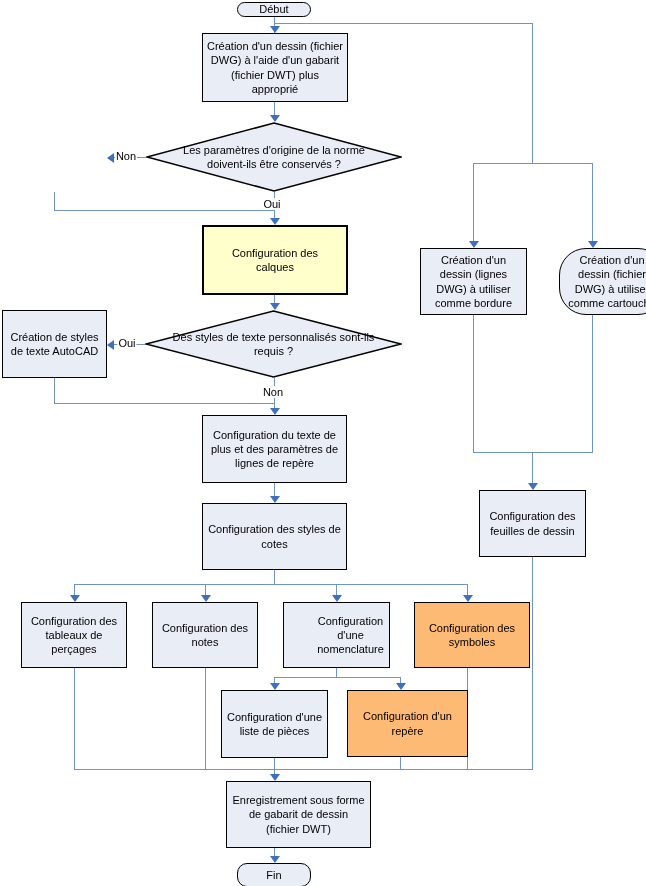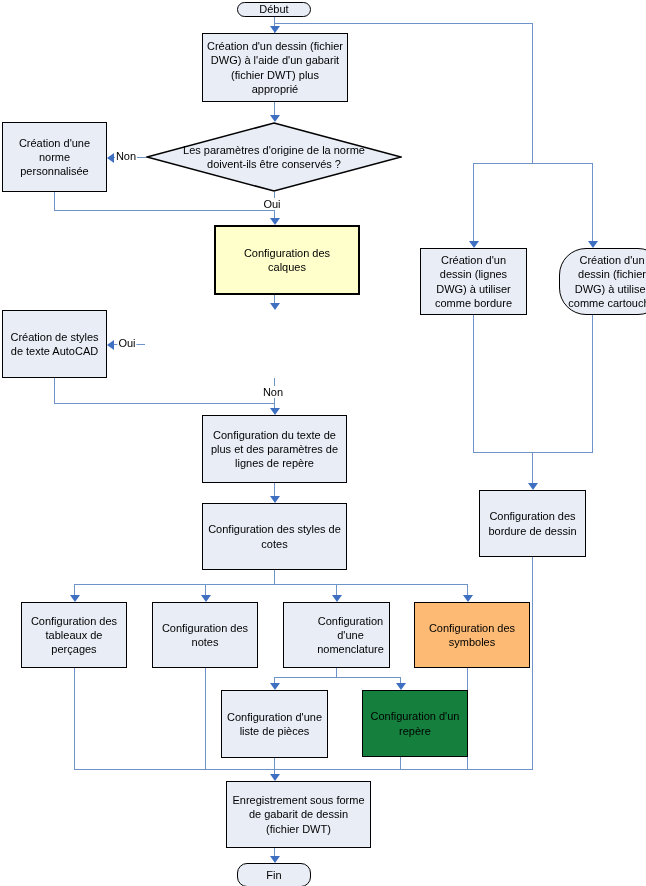--- a/index.html
+++ b/index.html
@@ -102,25 +102,28 @@
     </div>
     <div class="node node-rect" style="left: 202px; top: 33px; width: 146px; height: 69px; background: rgb(233, 237, 246);">
       <span>Création d'un dessin (fichier DWG) à l'aide d'un gabarit (fichier DWT) plus approprié</span>
     </div>
     <div class="node node-diamond" style="left: 146px; top: 122px; width: 256px; height: 70px;">
       <svg width="256" height="70">
         <polygon points="128,1 255,35 128,69 1,35" fill="#E9EDF6" stroke="#000000" stroke-width="1.5"></polygon>
       </svg>
       <div class="dlabel" style="width: 82%;">Les paramètres d'origine de la norme doivent-ils être conservés ?</div>
     </div>
-    <div class="node node-rect" style="left: 2px; top: 122px; width: 105px; height: 70px; background: rgb(233, 237, 246);">
-      <span>Création d'une norme personnalisée</span>
+    <div class="node node-highlight" style="left: 202px; top: 225px; width: 146px; height: 70px; background: rgb(255, 255, 204);">
+      <span style="display: inline-block; width: 120px;">Configuration des calques</span>
     </div>
-    <div class="node node-highlight" style="left: 202px; top: 225px; width: 146px; height: 70px; background: rgb(255, 255, 204); margin-left: 12px;">
-      <span style="display: inline-block; width: 120px;">Configuration des calques</span>
+    <div class="node node-diamond" style="left: 145px; top: 310px; width: 257px; height: 68px;">
+      <svg width="257" height="68">
+        <polygon points="128.5,1 256,34 128.5,67 1,34" fill="#E9EDF6" stroke="#000000" stroke-width="1.5"></polygon>
+      </svg>
+      <div class="dlabel" style="width: 88%;">Des styles de texte personnalisés sont-ils requis ?</div>
     </div>
     <div class="node node-rect" style="left: 2px; top: 310px; width: 105px; height: 68px; background: rgb(233, 237, 246);">
       <span>Création de styles de texte AutoCAD</span>
     </div>
     <div class="node node-rect" style="left: 202px; top: 415px; width: 145px; height: 68px; background: rgb(233, 237, 246);">
       <span>Configuration du texte de plus et des paramètres de lignes de repère</span>
     </div>
     <div class="node node-rect" style="left: 202px; top: 503px; width: 145px; height: 67px; background: rgb(233, 237, 246);">
       <span>Configuration des styles de cotes</span>
     </div>
@@ -132,31 +135,31 @@
     </div>
     <div class="node node-rect" style="left: 283px; top: 602px; width: 107px; height: 66px; background: rgb(233, 237, 246); padding-left: 32px;">
       <span>Configuration d'une nomenclature</span>
     </div>
     <div class="node node-rect" style="left: 414px; top: 602px; width: 116px; height: 66px; background: #fdba74;">
       <span>Configuration des symboles</span>
     </div>
     <div class="node node-rect" style="left: 221px; top: 690px; width: 107px; height: 68px; background: rgb(233, 237, 246);">
       <span>Configuration d'une liste de pièces</span>
     </div>
-    <div class="node node-rect" style="left: 362px; top: 690px; width: 106px; height: 67px; background: #15803d;">
+    <div class="node node-rect" style="left: 347px; top: 690px; width: 121px; height: 67px; background: #fdba74;">
       <span>Configuration d'un repère</span>
     </div>
     <div class="node node-rect" style="left: 420px; top: 248px; width: 107px; height: 67px; background: rgb(233, 237, 246);">
       <span>Création d'un dessin (lignes DWG) à utiliser comme bordure</span>
     </div>
     <div class="node node-rect" style="left: 559px; top: 248px; width: 106px; height: 67px; background: rgb(233, 237, 246); border-radius: 27px;">
       <span>Création d'un dessin (fichier DWG) à utiliser comme cartouche</span>
     </div>
     <div class="node node-rect" style="left: 479px; top: 490px; width: 107px; height: 67px; background: rgb(233, 237, 246);">
-      <span>Configuration des bordure de dessin</span>
+      <span>Configuration des feuilles de dessin</span>
     </div>
     <div class="node node-rect" style="left: 202px; top: 781px; width: 145px; height: 67px; background: rgb(233, 237, 246); margin-left: 24px;">
       <span>Enregistrement sous forme de gabarit de dessin (fichier DWT)</span>
     </div>
     <div class="node node-oval" style="left: 237px; top: 863px; width: 74px; height: 24px; background: rgb(233, 237, 246);">
       <span>Fin</span>
     </div>
     <div class="edge-label" style="left: 126px; top: 150px;">Non</div>
     <div class="edge-label" style="left: 272px; top: 198px;">Oui</div>
     <div class="edge-label" style="left: 127px; top: 337px;">Oui</div>

